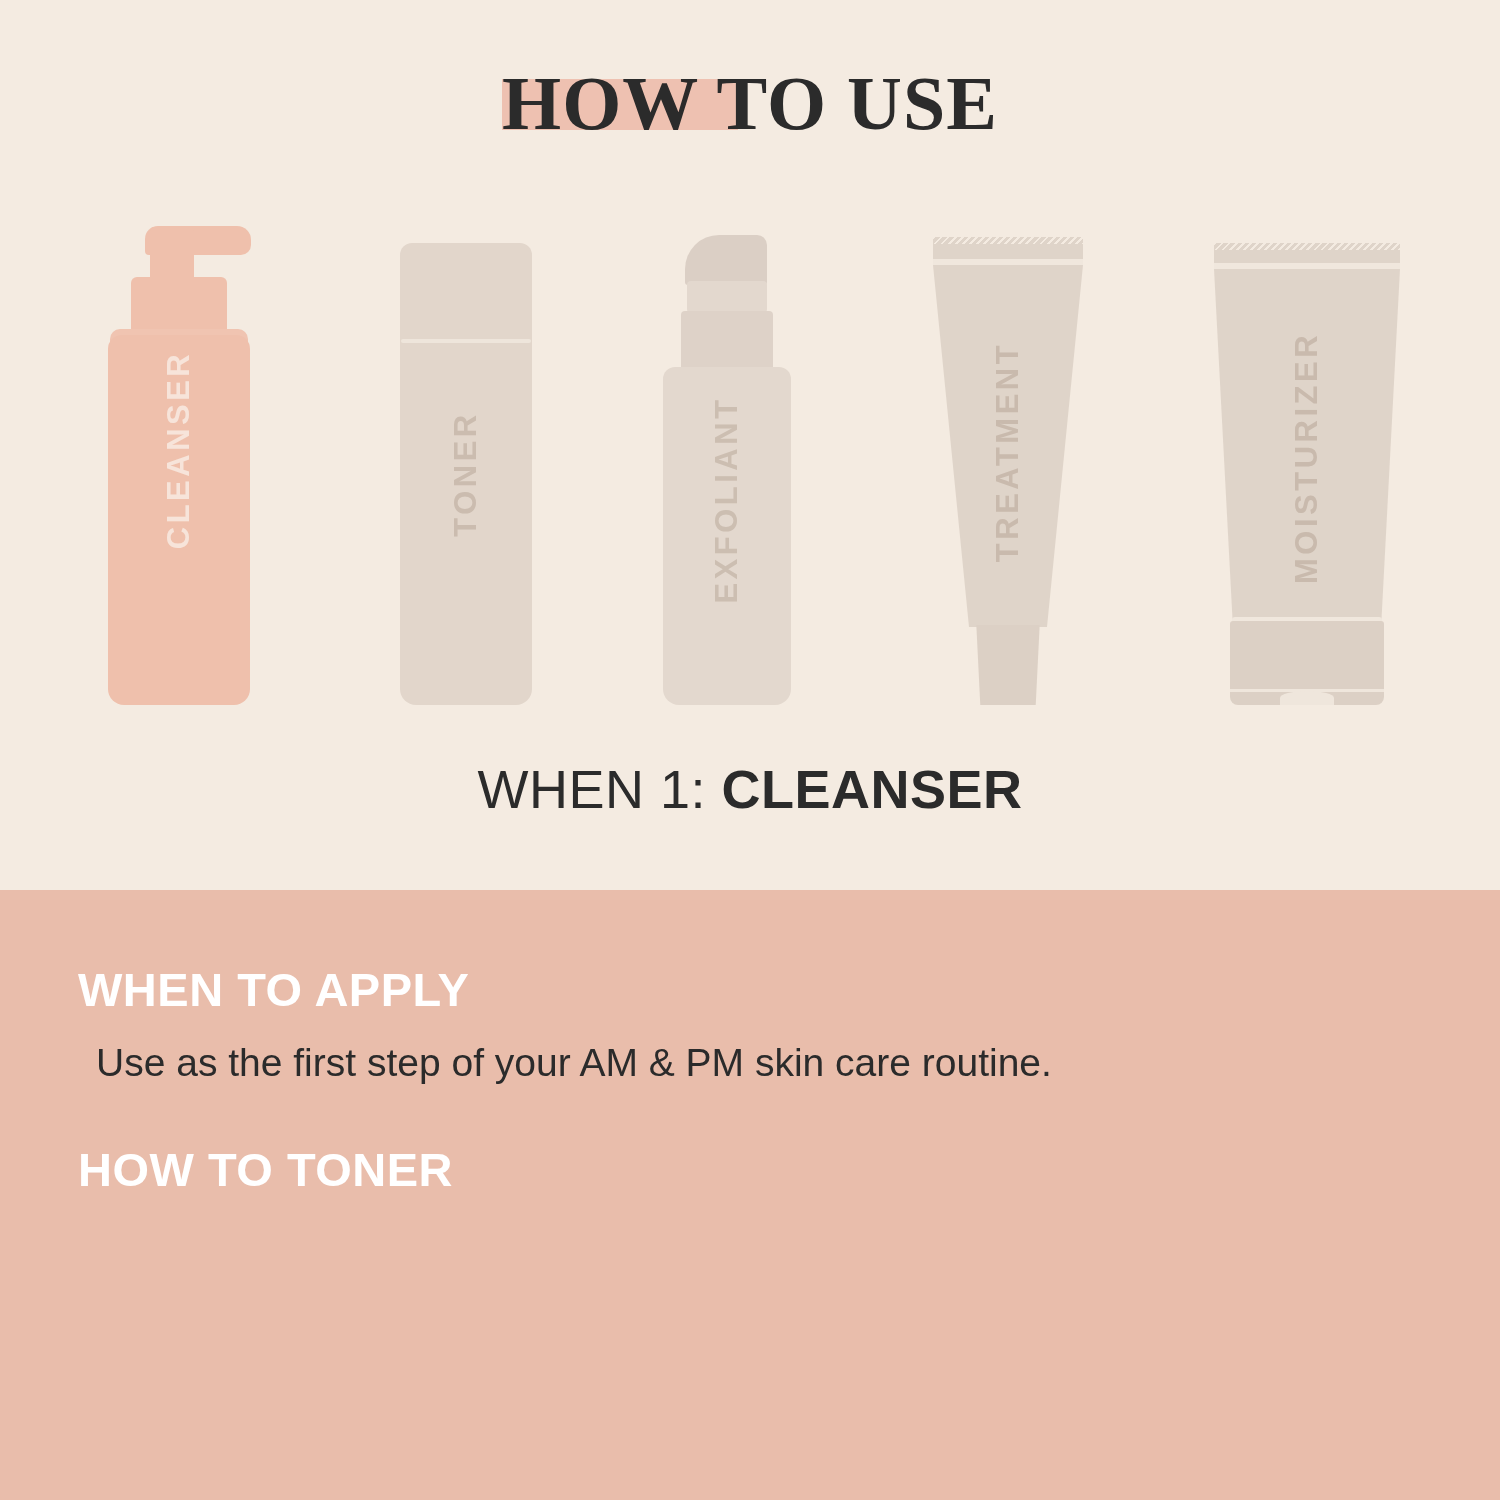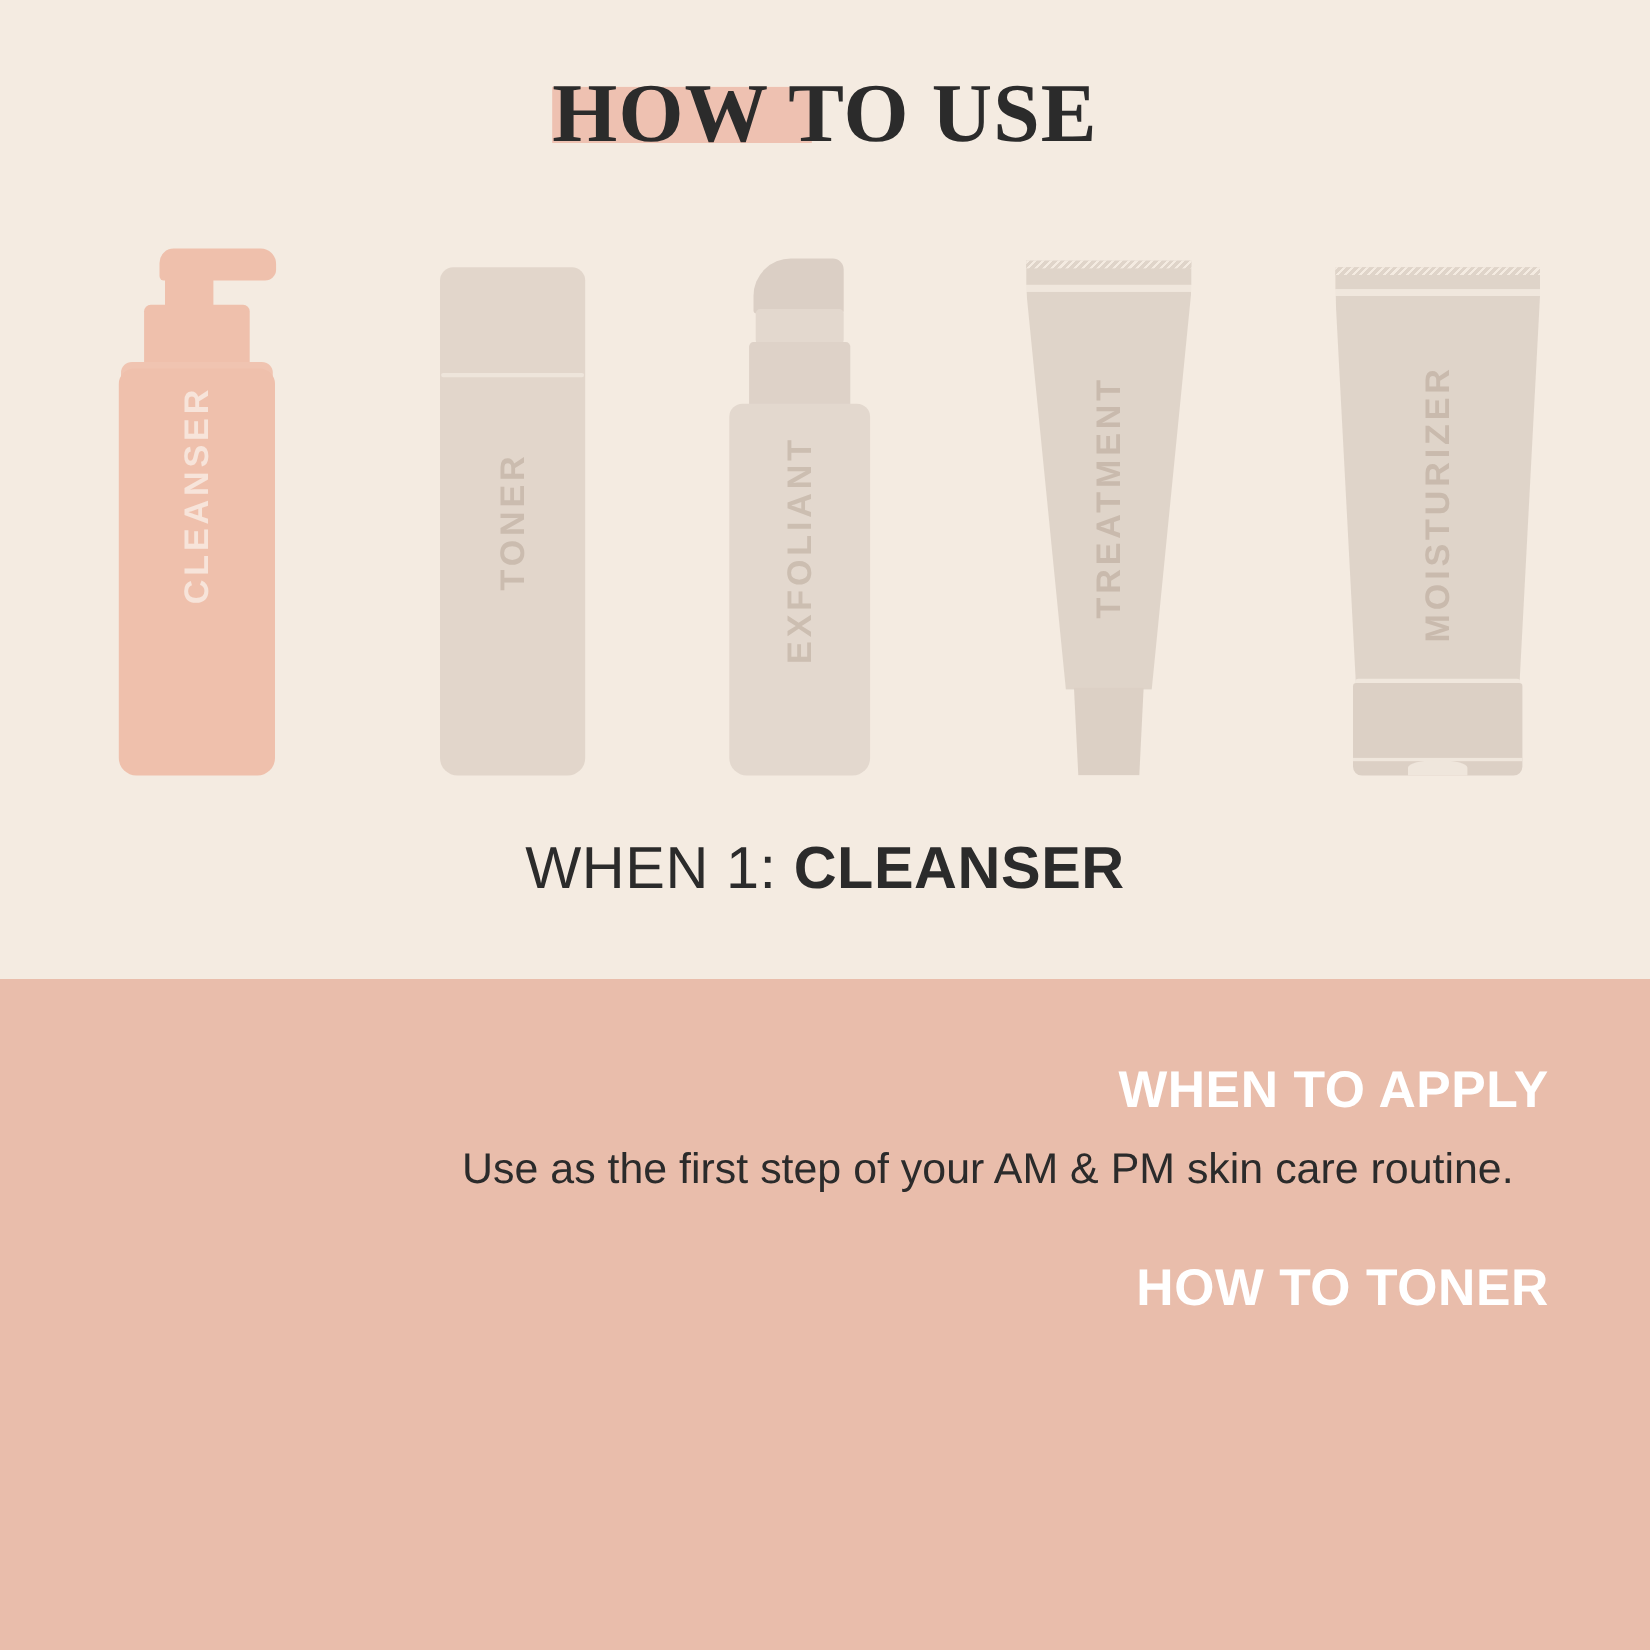--- a/index.html
+++ b/index.html
@@ -299,21 +299,20 @@
 
   
   .bottom-panel {
     position: absolute;
     left: 0;
     top: 890px;
     width: 1500px;
     height: 610px;
     background: #E9BDAB;
     padding: 0;
-    text-align: right;
   }
   .section {
     position: absolute;
     left: 78px;
     width: 1330px;
   }
   #sec-when { top: 75px; }
   #sec-how  { top: 255px; }
   .sec-head {
     font-size: 47px;

